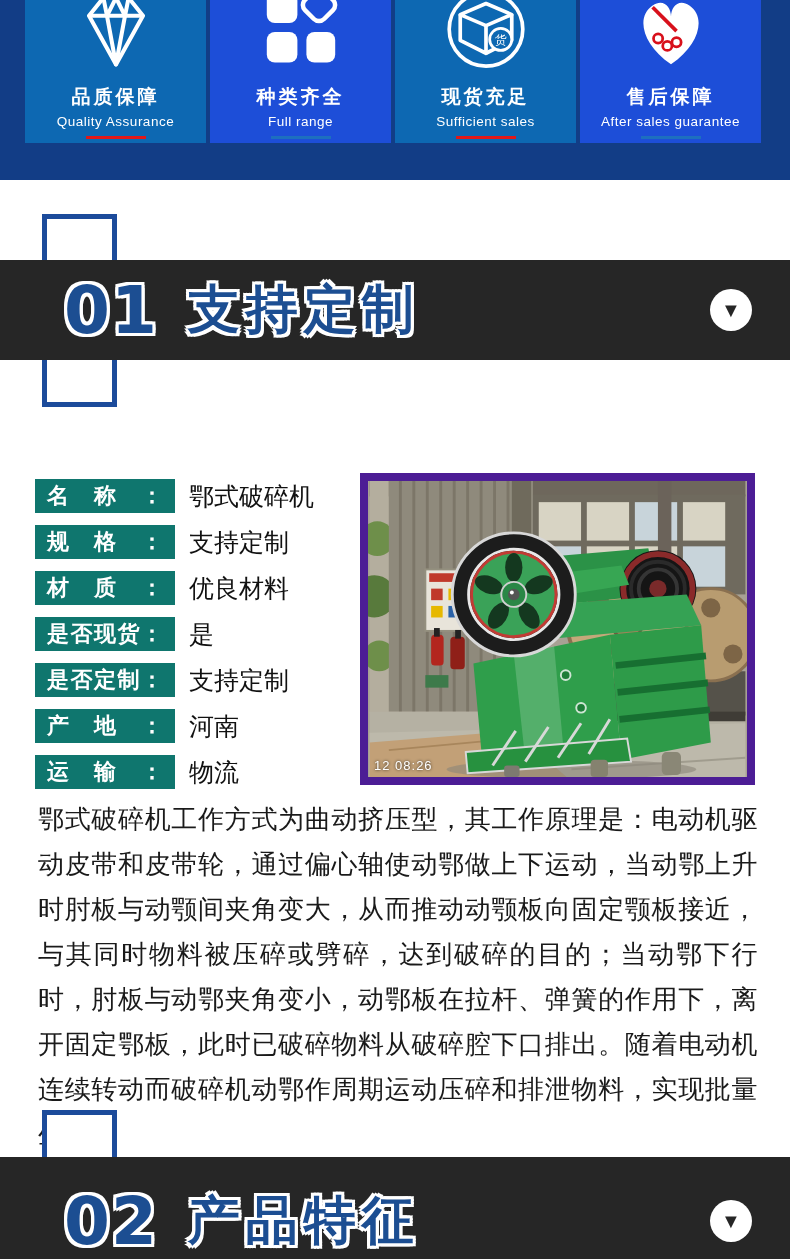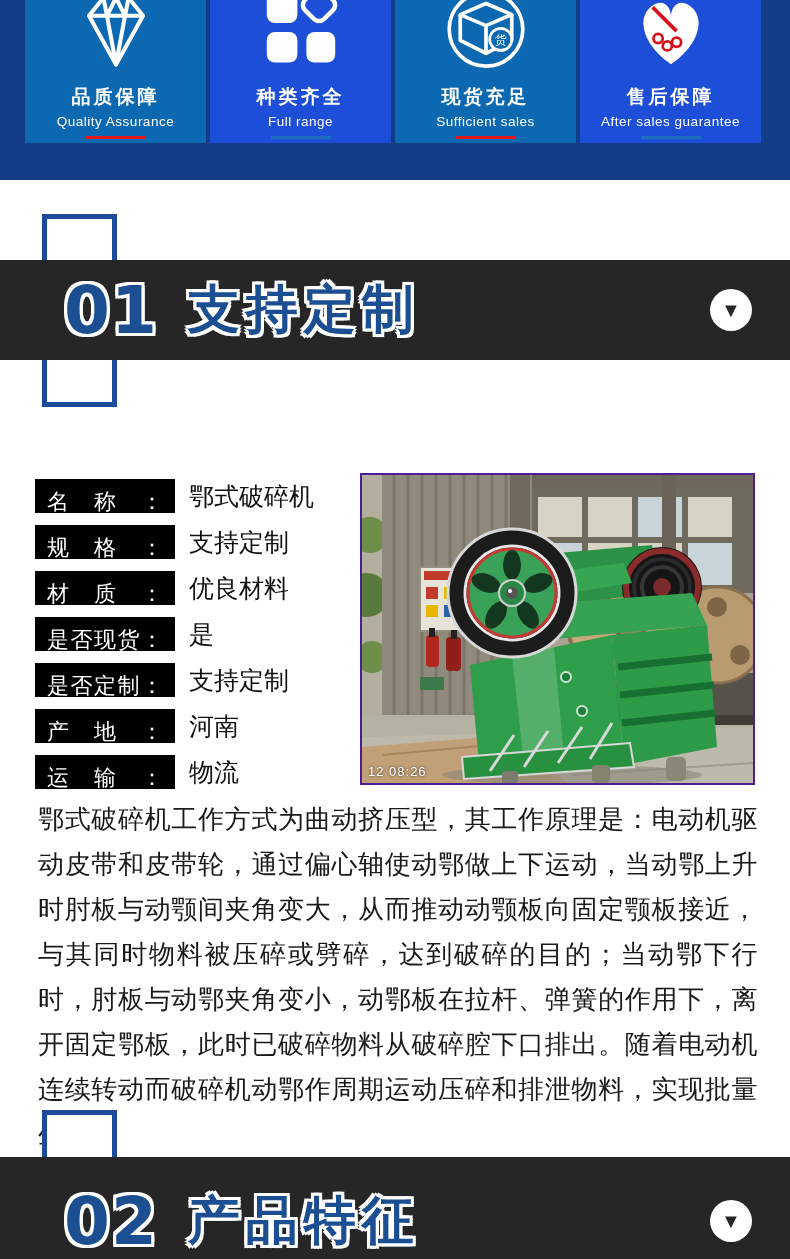--- a/index.html
+++ b/index.html
@@ -35,28 +35,28 @@
   .circle-btn { margin-left:auto; margin-right:38px; width:42px; height:42px; border-radius:50%;
                 background:#ffffff; color:#262626; display:flex; align-items:center; justify-content:center;
                 font-size:20px; cursor:pointer; border:none; }
   .deco-square { position:absolute; left:42px; width:75px; border:5px solid #1c4b9b; background:#ffffff; z-index:1; }
   .sq-1 { top:214px; height:193px; }
   .sq-2 { top:1110px; height:120px; }
 
   
   .info-list { position:absolute; top:479px; left:35px; z-index:1; }
   .info-row { display:flex; align-items:center; height:34px; margin-bottom:12px; }
-  .info-label { width:140px; height:34px; padding:6px 12px; background:#000000; color:#fff;
-                font-size:22px; font-weight:normal; line-height:34px;
+  .info-label { width:140px; height:34px; padding:0 12px; background:#0f766e; color:#fff;
+                font-size:22px; font-weight:bold; line-height:34px;
                 text-align:justify; text-align-last:justify; }
   .info-value { margin-left:14px; font-size:25px; font-weight:500; color:#111; white-space:nowrap; }
 
   
   .photo { position:absolute; left:360px; top:473px; width:395px; height:312px;
-           border:2px solid #4c1d95; background:#a8a194; overflow:hidden; }
+           border:8px solid #4c1d95; background:#a8a194; overflow:hidden; }
   .photo svg { display:block; width:100%; height:100%; }
   .timestamp { position:absolute; left:6px; bottom:4px; color:#ffffff; font-size:13px;
                text-shadow:0 0 3px rgba(0,0,0,.8); letter-spacing:1px; }
 
   
   .desc { position:absolute; top:797px; left:38px; width:720px; font-size:26px; line-height:45px;
           color:#1a1a1a; font-weight:500; text-align:justify; letter-spacing:0.5px; }
 </style>
 </head>
 <body>

